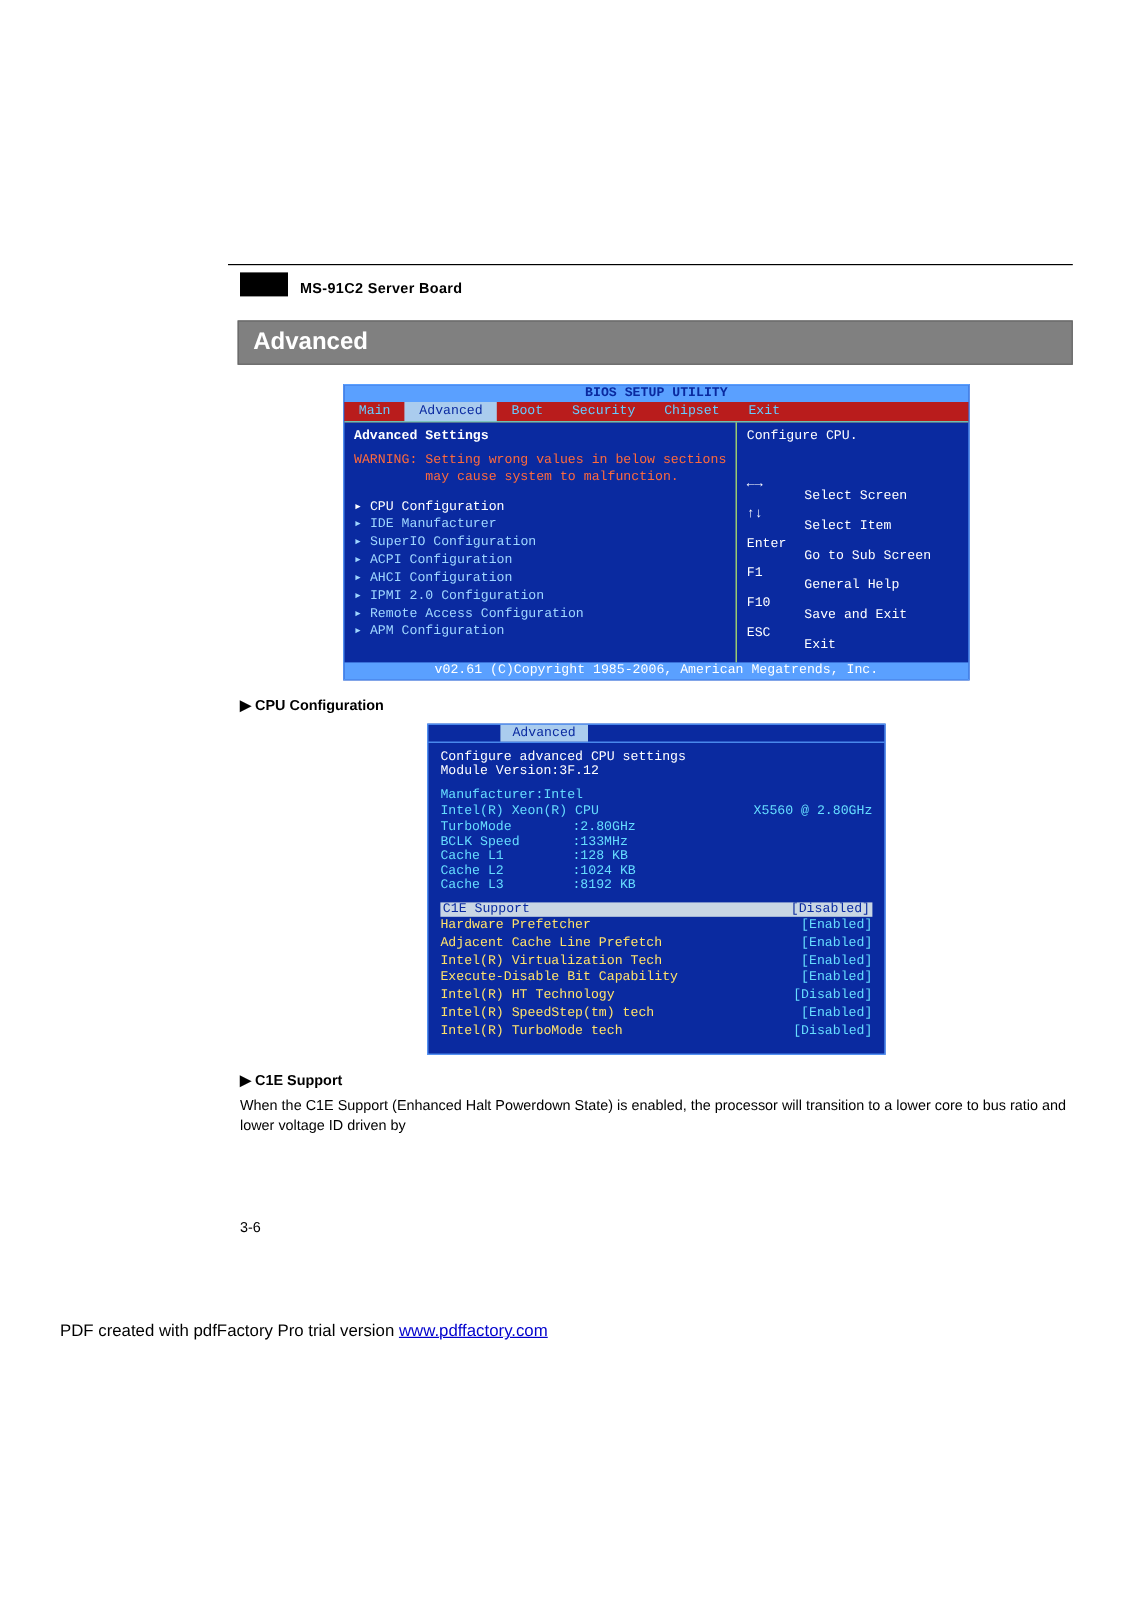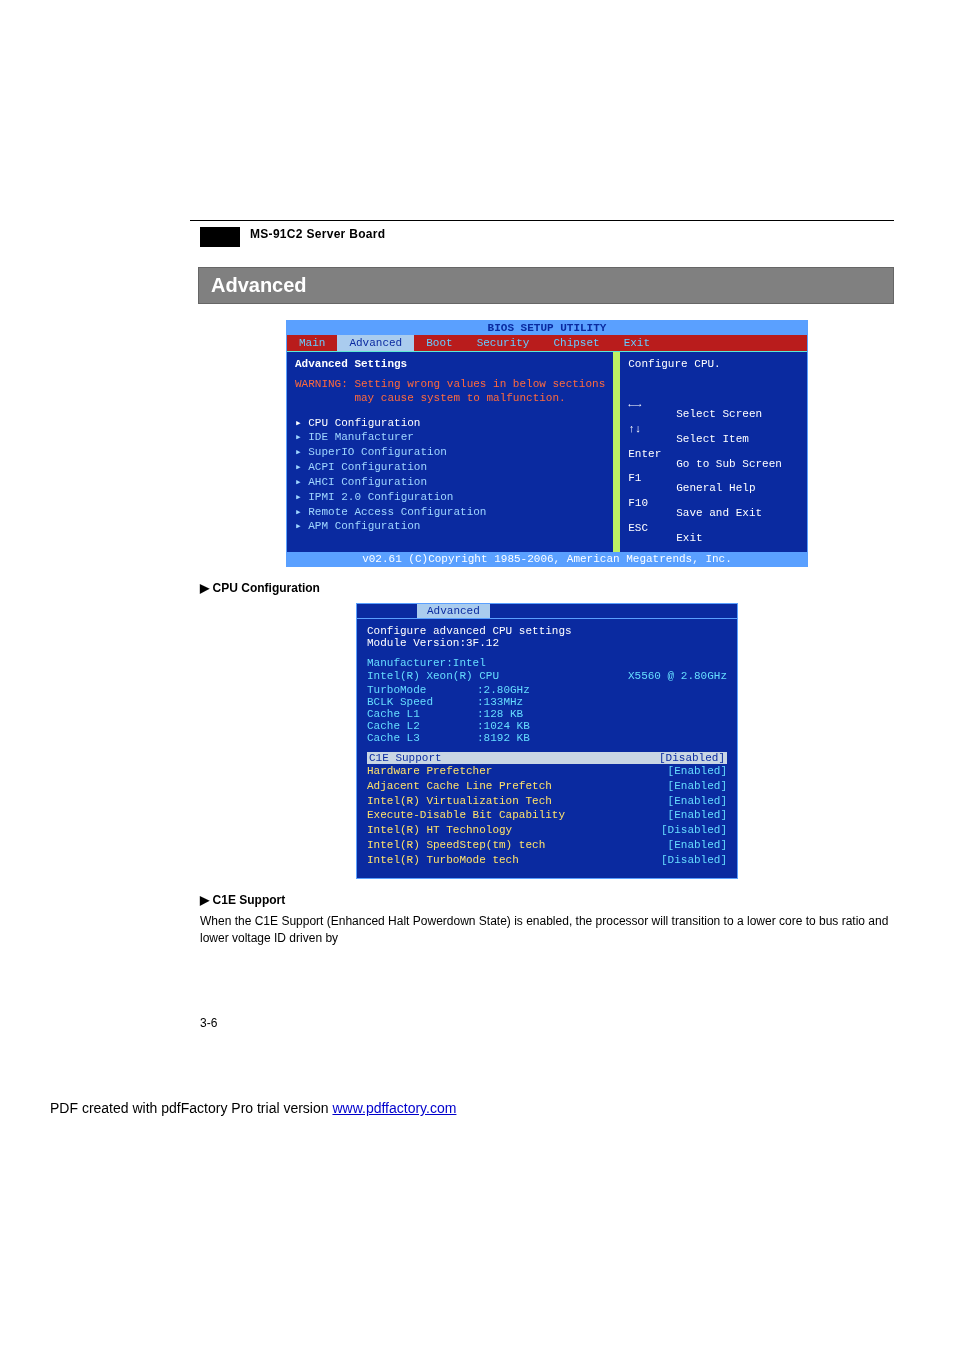--- a/index.html
+++ b/index.html
@@ -15,21 +15,21 @@
     padding: 220px 60px 60px 200px;
     box-sizing: border-box;
   }
   .hr-top {
     border-top: 1px solid #000;
     margin-left: -10px;
     margin-right: 0;
   }
   .board-header {
     display: flex;
-    align-items: flex-start;
+    align-items: flex-end;
     margin-top: 6px;
   }
   .board-header .blk {
     width: 40px;
     height: 20px;
     background: #000;
     margin-right: 10px;
   }
   .board-header .lbl {
     font-weight: bold;
@@ -74,21 +74,21 @@
   .bios-tab.active {
     background: #aaccee;
     color: #0a2aa0;
   }
   .bios-body {
     display: flex;
     min-height: 200px;
   }
   .bios-left {
     flex: 1.4;
-    border-right: 7px solid #bef264;
+    border-right: 1px solid #bef264;
     padding: 6px 8px;
   }
   .bios-right {
     flex: 1;
     padding: 6px 8px;
     display: flex;
     flex-direction: column;
     justify-content: space-between;
   }
   .bios-heading {

